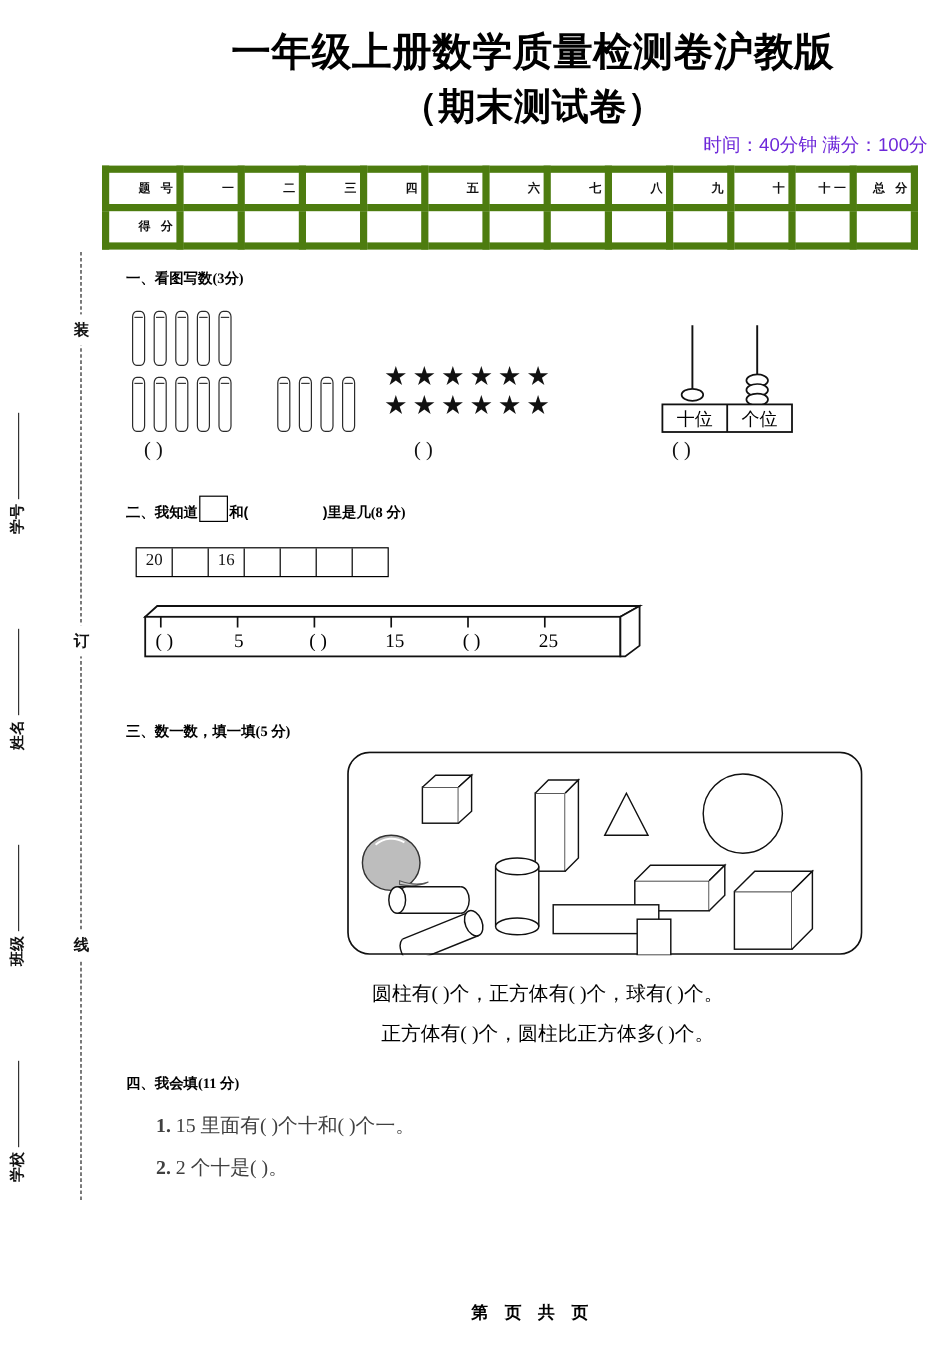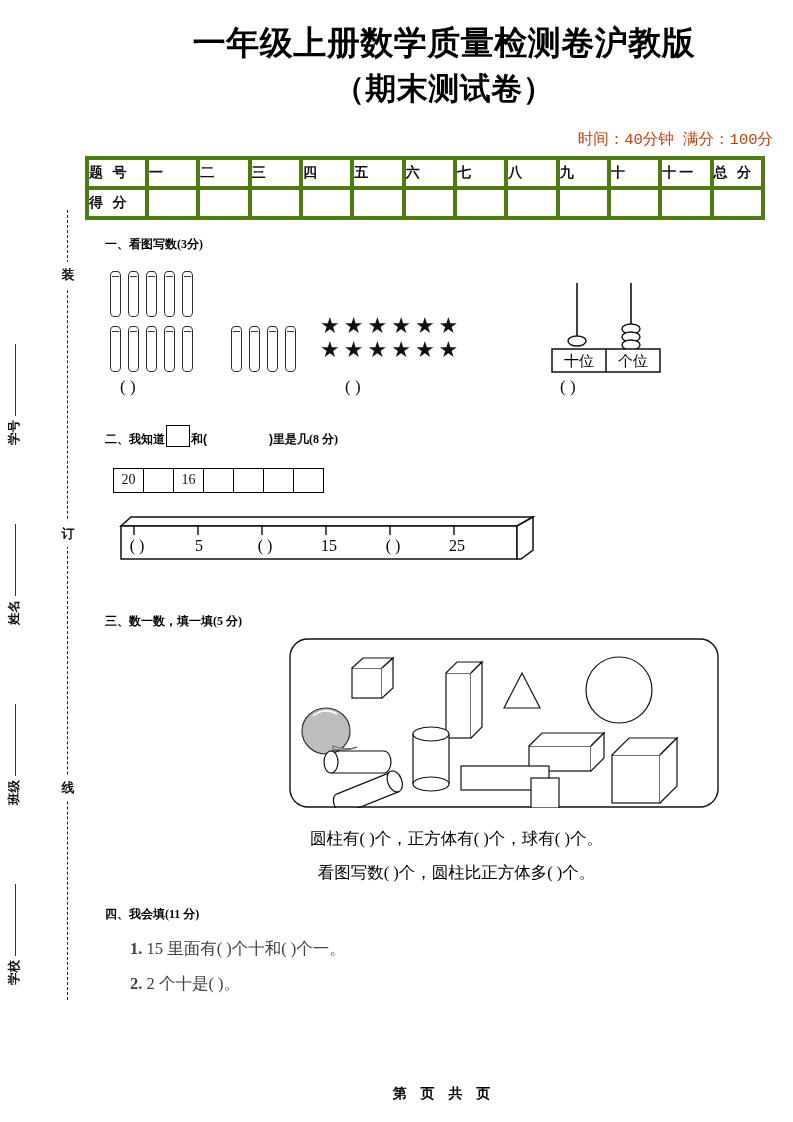--- a/index.html
+++ b/index.html
@@ -83,39 +83,38 @@
     line-height: 1.42;
     letter-spacing: 0.5px;
     padding-top: 20px;
     color: #000;
   }
   .title .line2 { font-size: 31px; }
 
   .meta {
     text-align: right;
     padding-right: 20px;
-    margin-top: 18px;
     font-size: 15.5px;
-    font-family: Liberation Mono, monospace;
-    color: #c2410c;
+    font-family: Liberation Sans, sans-serif;
+    color: #6d28d9;
   }
 
   
   table.score {
     border-collapse: collapse;
     margin: 6px 0 0 -10px;
     width: 680px;
     table-layout: fixed;
   }
   table.score td {
-    border: 4px solid #4d7c0f;
+    border: 6px solid #4d7c0f;
     height: 26px;
-    text-align: left;
+    text-align: right;
     vertical-align: middle;
-    font-size: 14px;
+    font-size: 10px;
     font-family: "Liberation Serif", serif;
     font-weight: bold;
     letter-spacing: 3px;
     padding: 0;
   }
   table.score td.hdr { width: 56px; }
 
   
   .sec-head {
     font-size: 12px;
@@ -446,21 +445,21 @@
         </g>
 
         <rect x="172" y="128" width="88" height="24" fill="#fff" stroke="#111" stroke-width="1.2"></rect>
 
         <rect x="242" y="140" width="28" height="30" fill="#fff" stroke="#111" stroke-width="1.2"></rect>
       </svg>
     </div>
 
     <div class="q3-text">
       <div>圆柱有(        )个，正方体有(        )个，球有(        )个。</div>
-      <div>看图写数(        )个，圆柱比正方体多(        )个。</div>
+      <div>正方体有(        )个，圆柱比正方体多(        )个。</div>
     </div>
   </div>
 
   <div class="sec-head">
     <span>四、我会填</span><span class="pts">(11 分)</span>
   </div>
 
   <div class="q4-items">
     <div>
       <span class="idx">1.</span>

